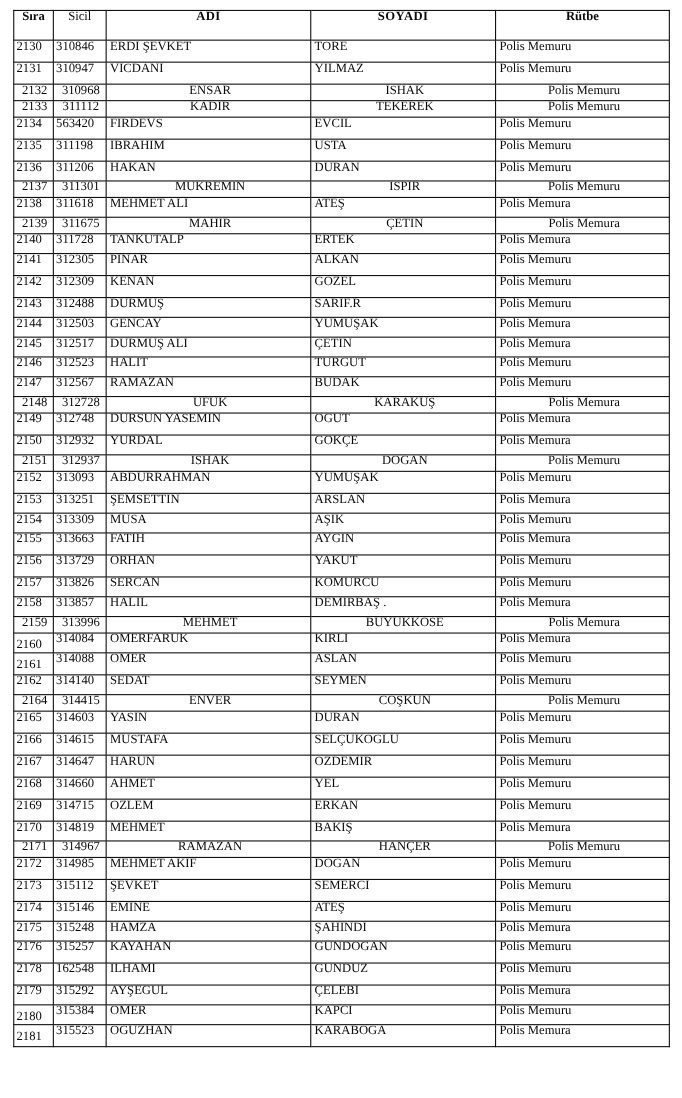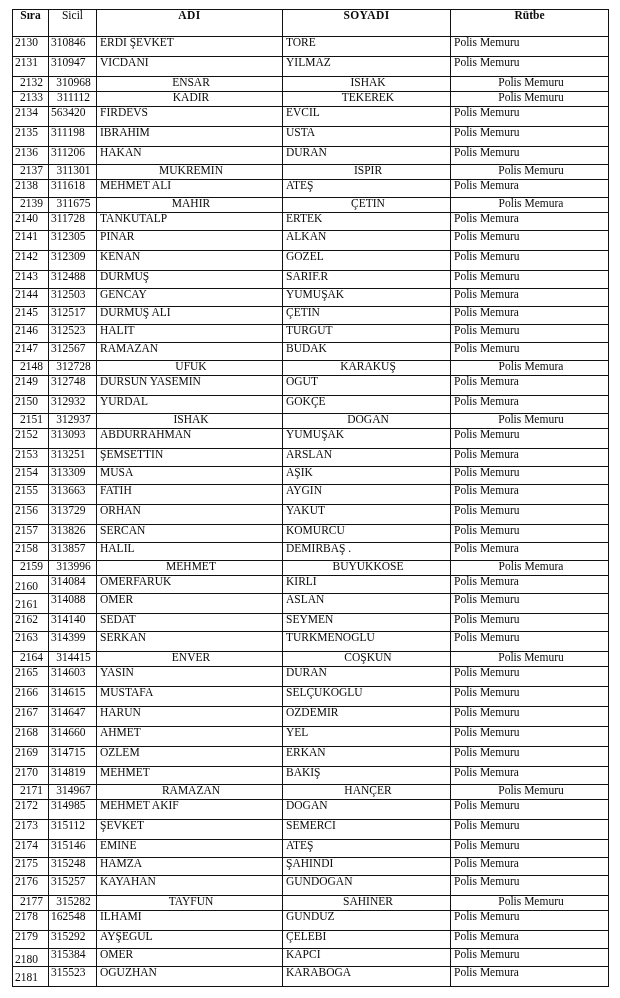--- a/index.html
+++ b/index.html
@@ -687,37 +687,20 @@
           <td class="adi">
             <span class="cell">SEDAT</span>
           </td>
           <td class="soyadi">
             <span class="cell">SEYMEN</span>
           </td>
           <td class="rutbe">
             <span class="cell">Polis Memuru</span>
           </td>
         </tr>
-        <tr class="h-tall group-end">
-          <td class="sira">
-            <span class="cell">2163</span>
-          </td>
-          <td class="sicil">
-            <span class="cell">314399</span>
-          </td>
-          <td class="adi">
-            <span class="cell">SERKAN</span>
-          </td>
-          <td class="soyadi">
-            <span class="cell">TURKMENOGLU</span>
-          </td>
-          <td class="rutbe">
-            <span class="cell">Polis Memuru</span>
-          </td>
-        </tr>
         <tr class="h-short">
           <td class="sira">
             <span class="cell">2164</span>
           </td>
           <td class="sicil">
             <span class="cell">314415</span>
           </td>
           <td class="adi">
             <span class="cell">ENVER</span>
           </td>
@@ -920,37 +903,20 @@
             <span class="cell">2176</span>
           </td>
           <td class="sicil">
             <span class="cell">315257</span>
           </td>
           <td class="adi">
             <span class="cell">KAYAHAN</span>
           </td>
           <td class="soyadi">
             <span class="cell">GUNDOGAN</span>
-          </td>
-          <td class="rutbe">
-            <span class="cell">Polis Memuru</span>
-          </td>
-        </tr>
-        <tr class="h-short">
-          <td class="sira">
-            <span class="cell">2177</span>
-          </td>
-          <td class="sicil">
-            <span class="cell">315282</span>
-          </td>
-          <td class="adi">
-            <span class="cell">TAYFUN</span>
-          </td>
-          <td class="soyadi">
-            <span class="cell">SAHINER</span>
           </td>
           <td class="rutbe">
             <span class="cell">Polis Memuru</span>
           </td>
         </tr>
         <tr class="h-tall group-end">
           <td class="sira">
             <span class="cell">2178</span>
           </td>
           <td class="sicil">

